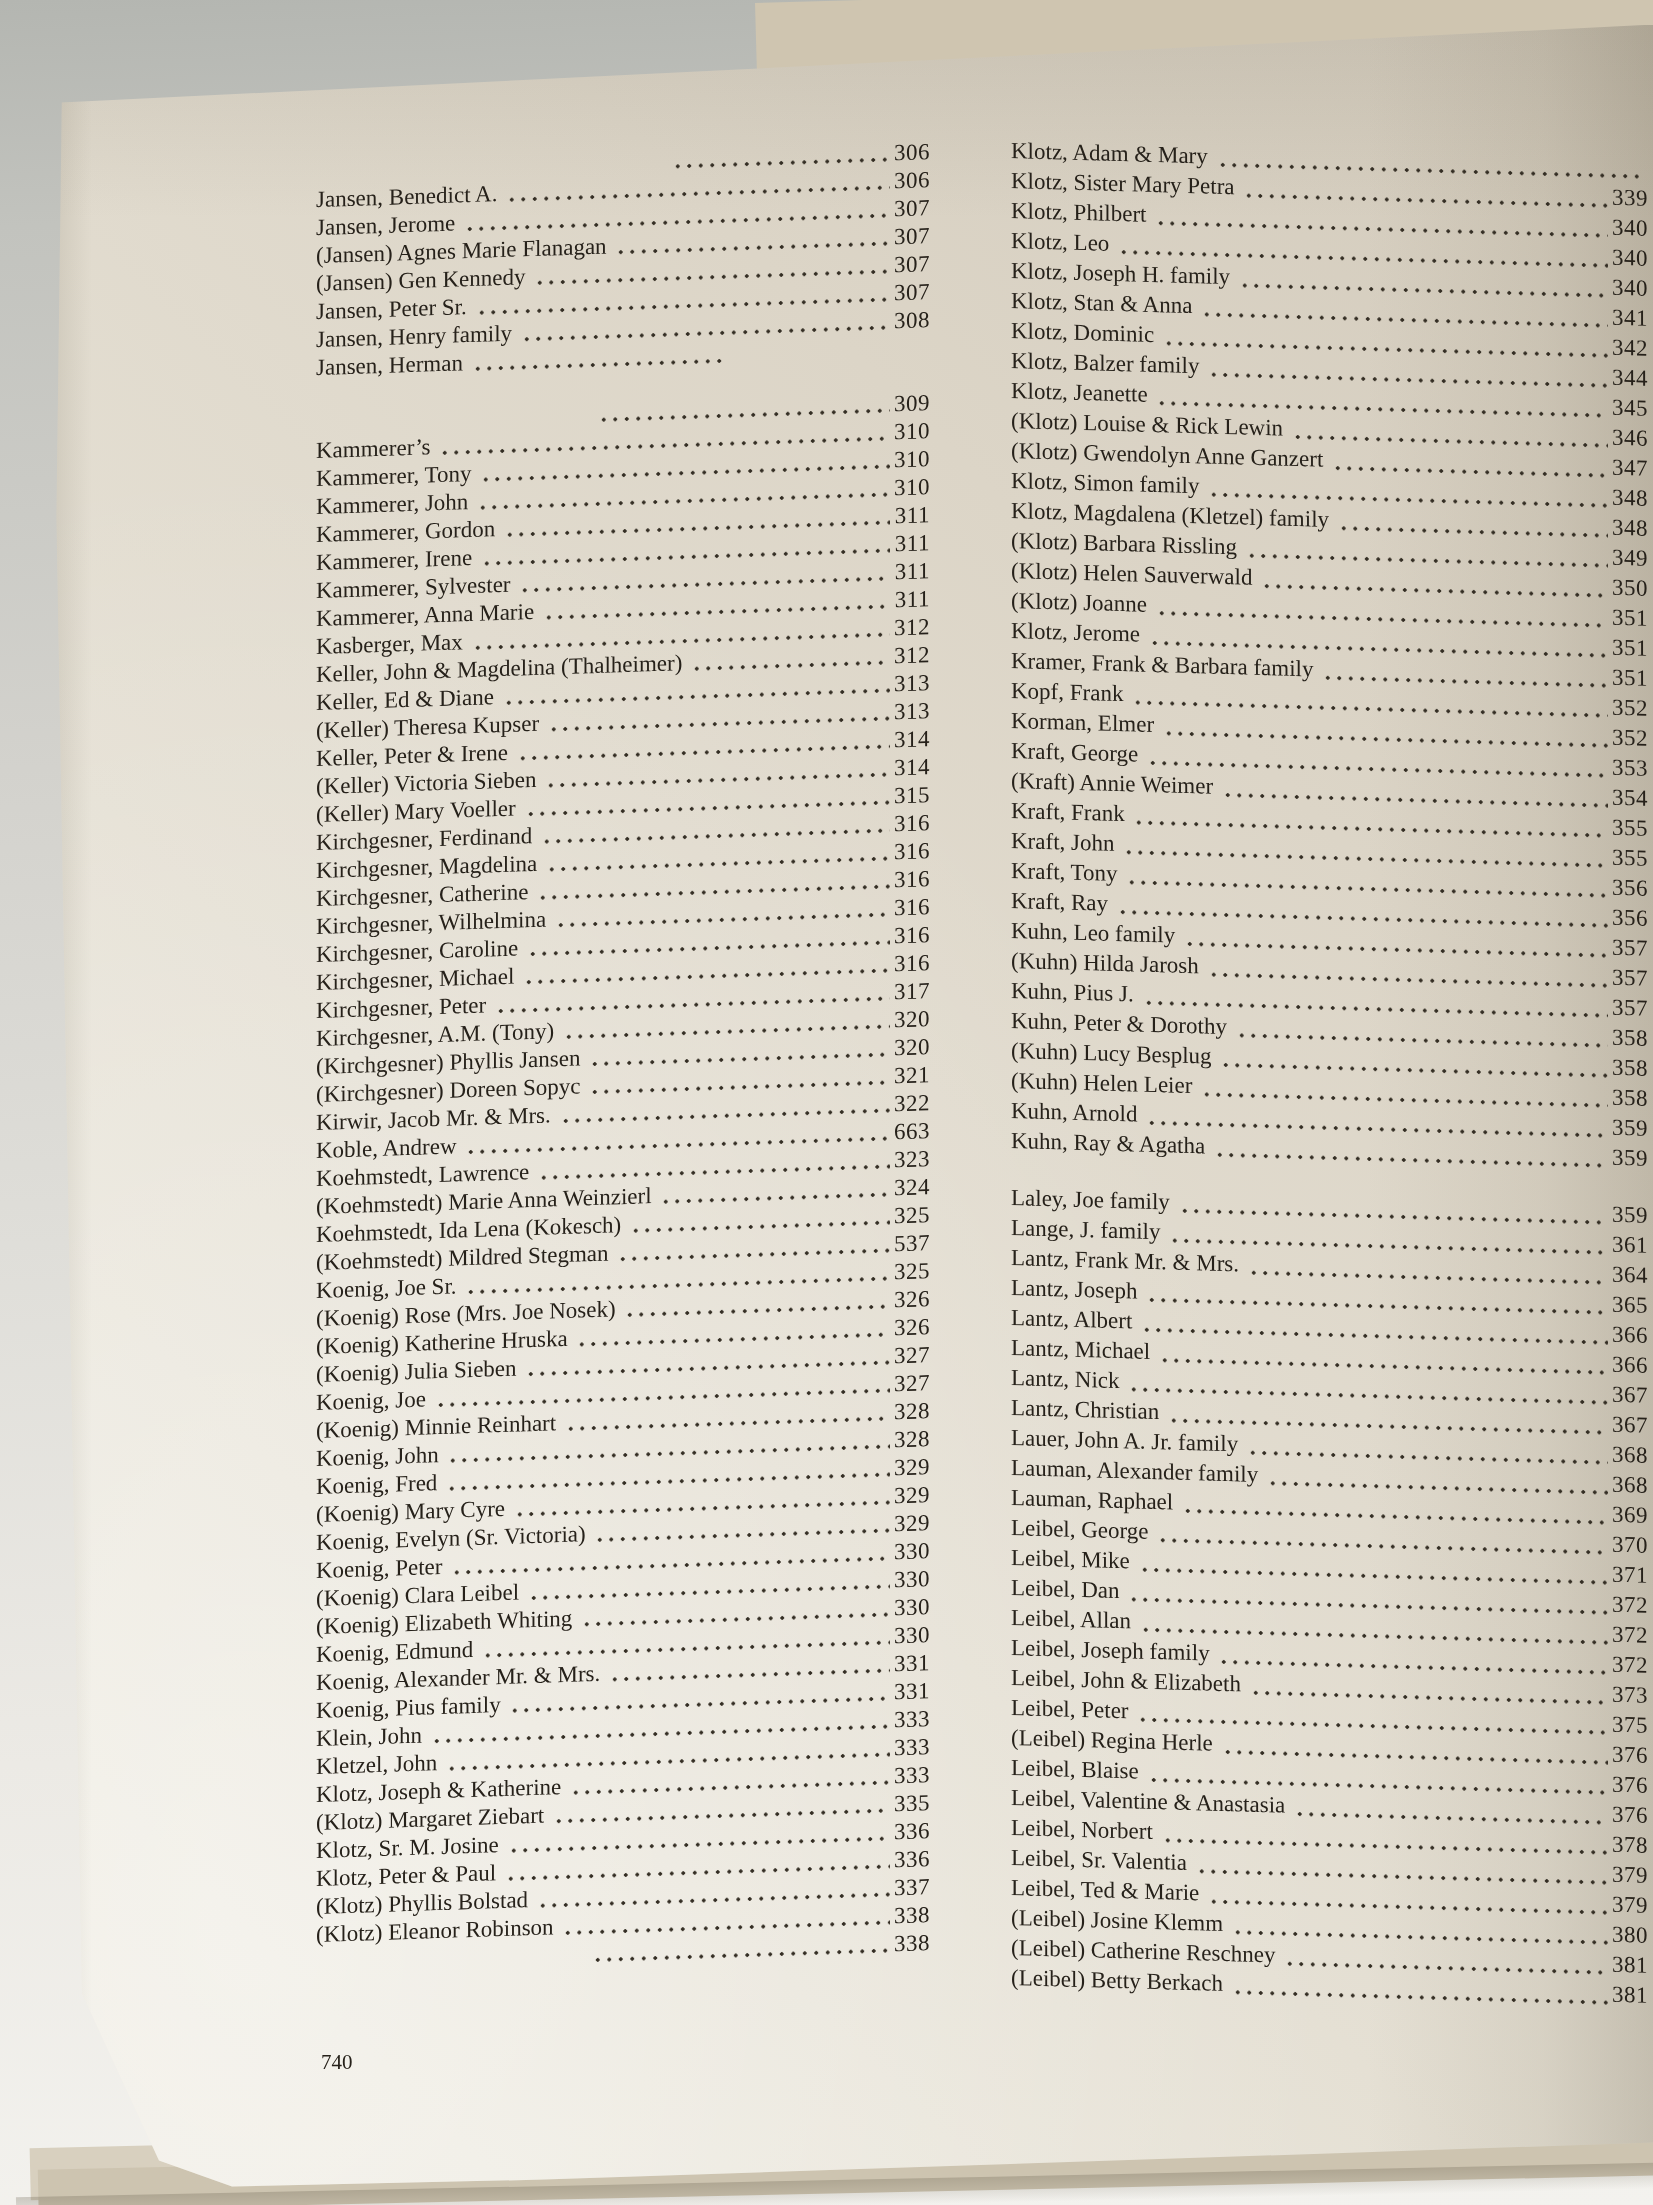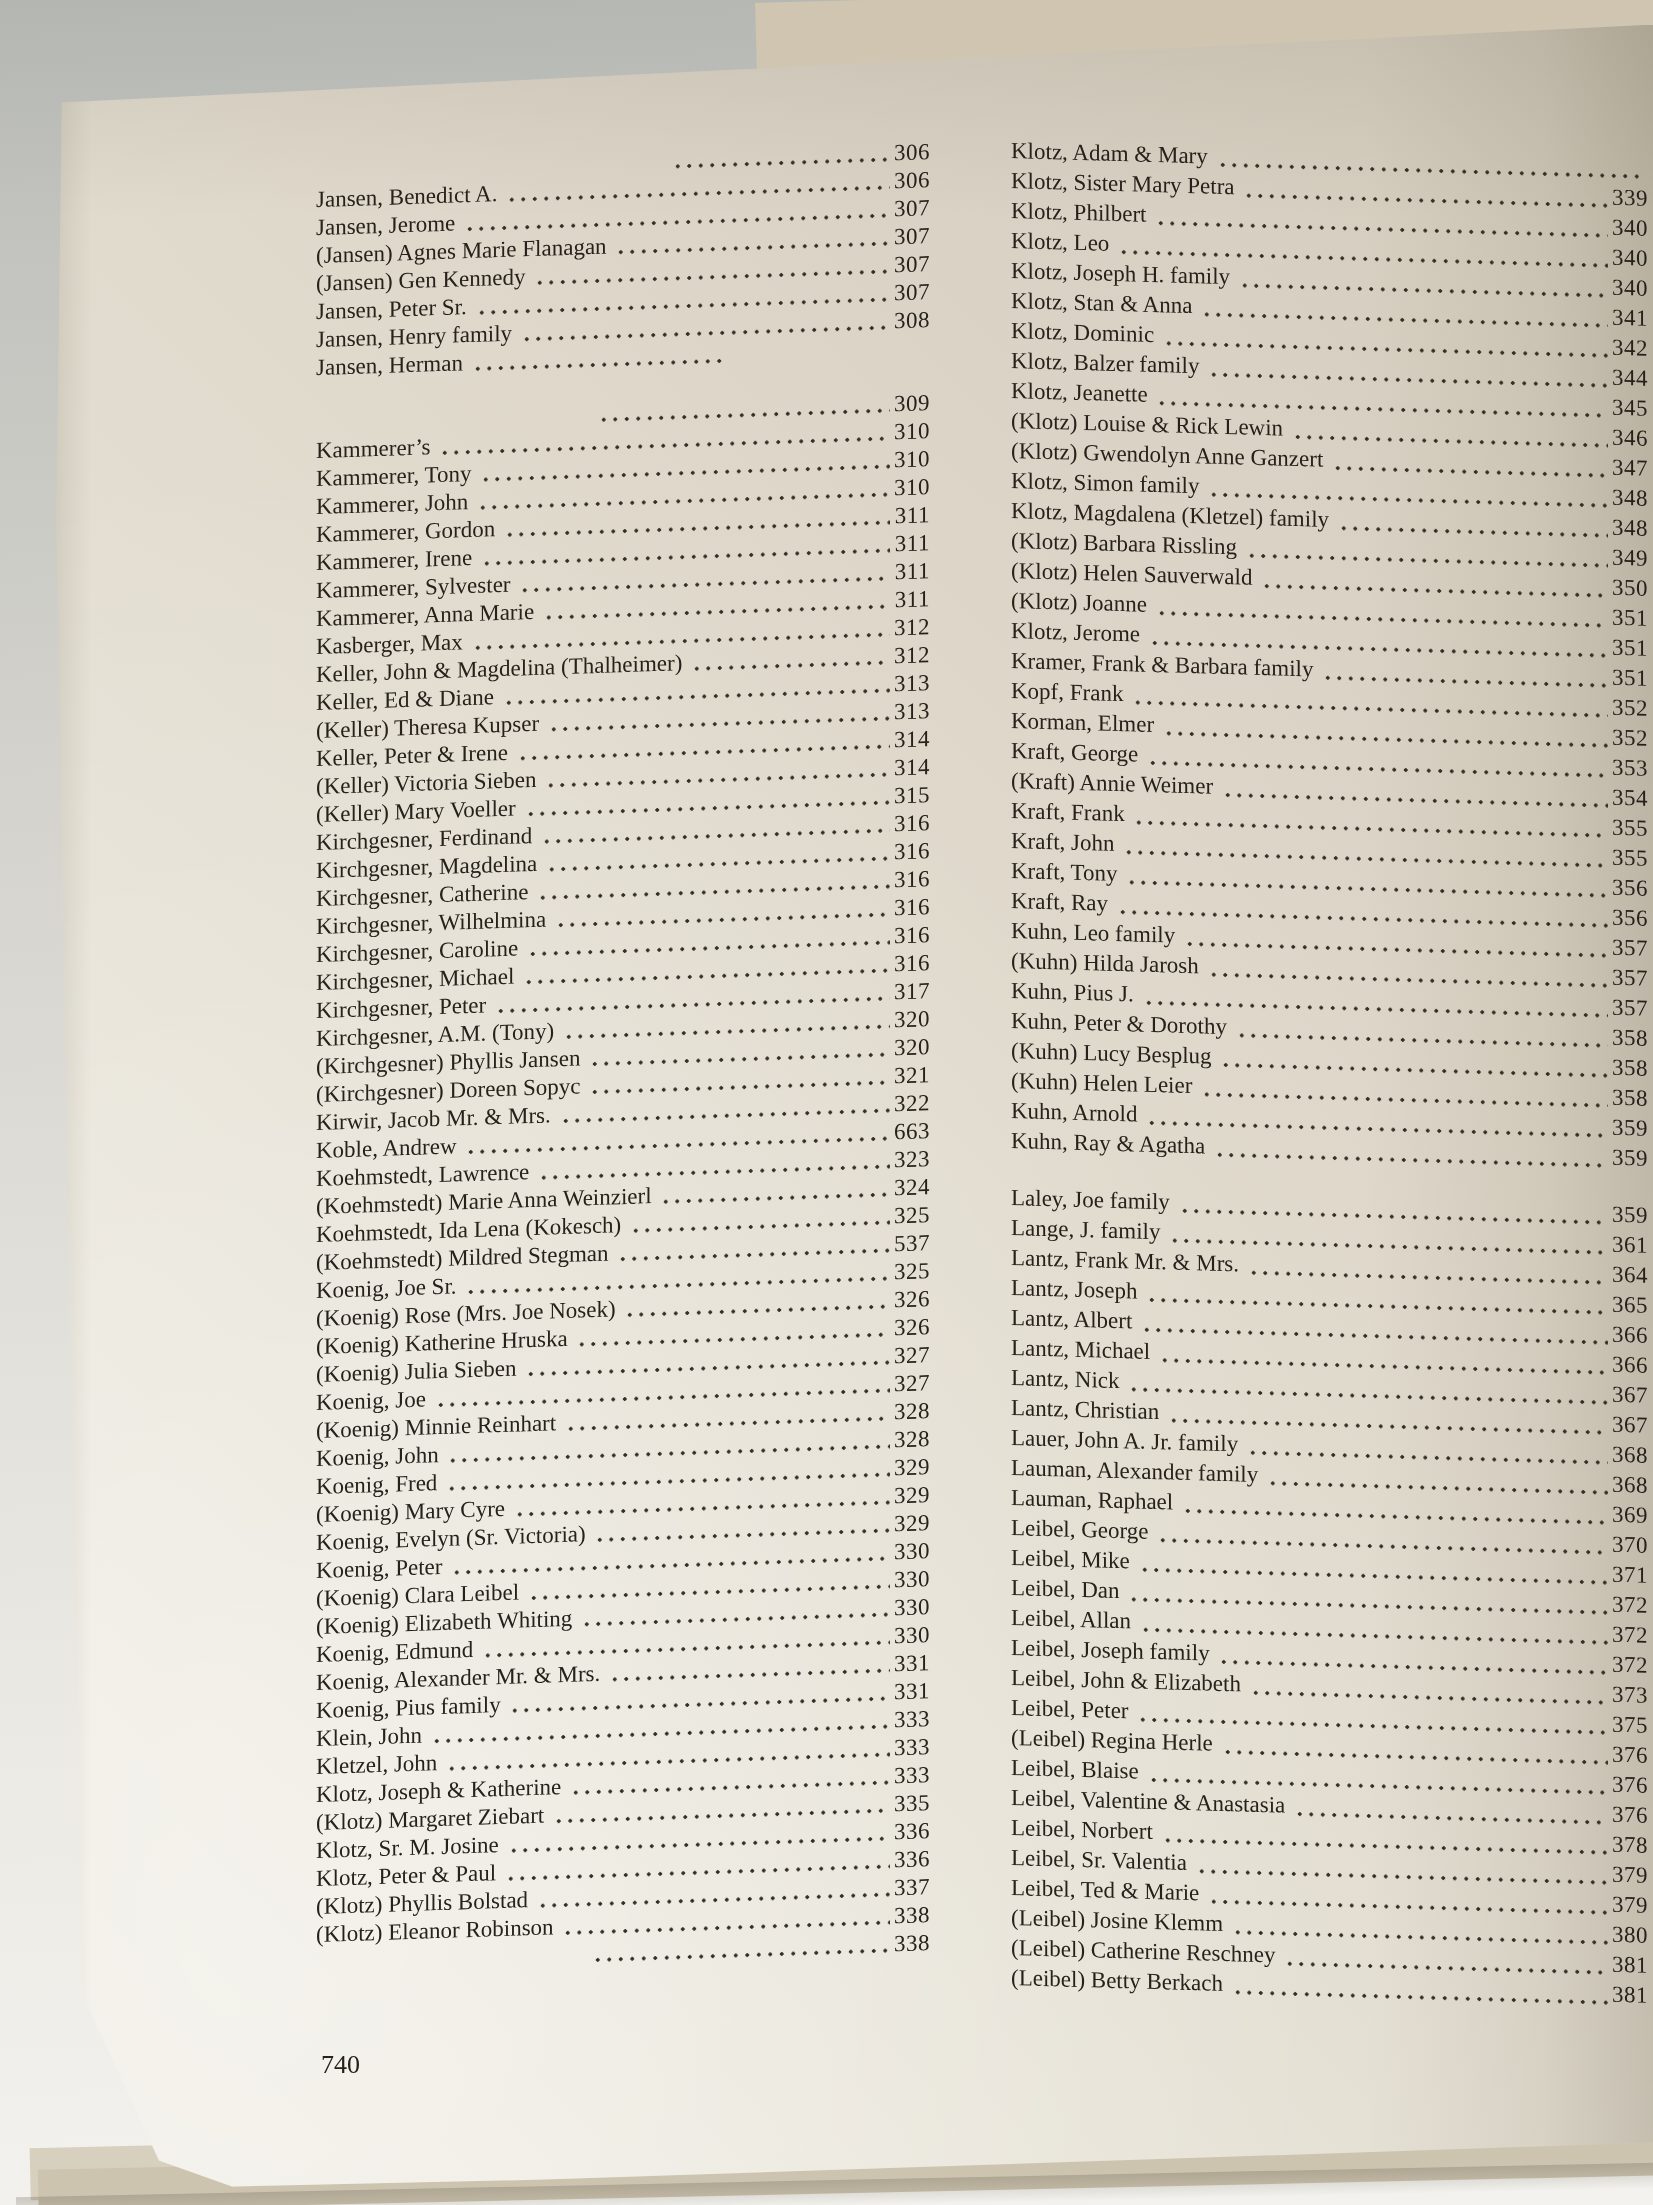--- a/index.html
+++ b/index.html
@@ -46,21 +46,21 @@
   .col-right .row{height:30px;}
   .row.gap-before{margin-top:27px;}
   .name{white-space:nowrap;flex:0 0 auto;}
   .num{white-space:nowrap;flex:0 0 auto;letter-spacing:0.5px;}
   .dots{
     flex:1 1 auto;height:9.8px;align-self:flex-end;
     margin:0 4.4px 3.8px 8.8px;
     background-image:radial-gradient(circle,#332d23 1.5px,rgba(51,45,35,0) 1.9px);
     background-size:11.5px 9.8px;background-repeat:repeat-x;background-position:0 100%;
   }
-  .folio{position:absolute;left:269px;top:2025px;font-size:26px;color:#26211a;}
+  .folio{position:absolute;left:269px;top:2025px;font-size:21px;color:#26211a;}
 </style>
 </head>
 <body>
 
 <div class="sliver-top"></div>
 <div class="underpage1"></div>
 <div class="underpage2"></div>
 <div class="floor-shadow"></div>
 
 <div class="page">

